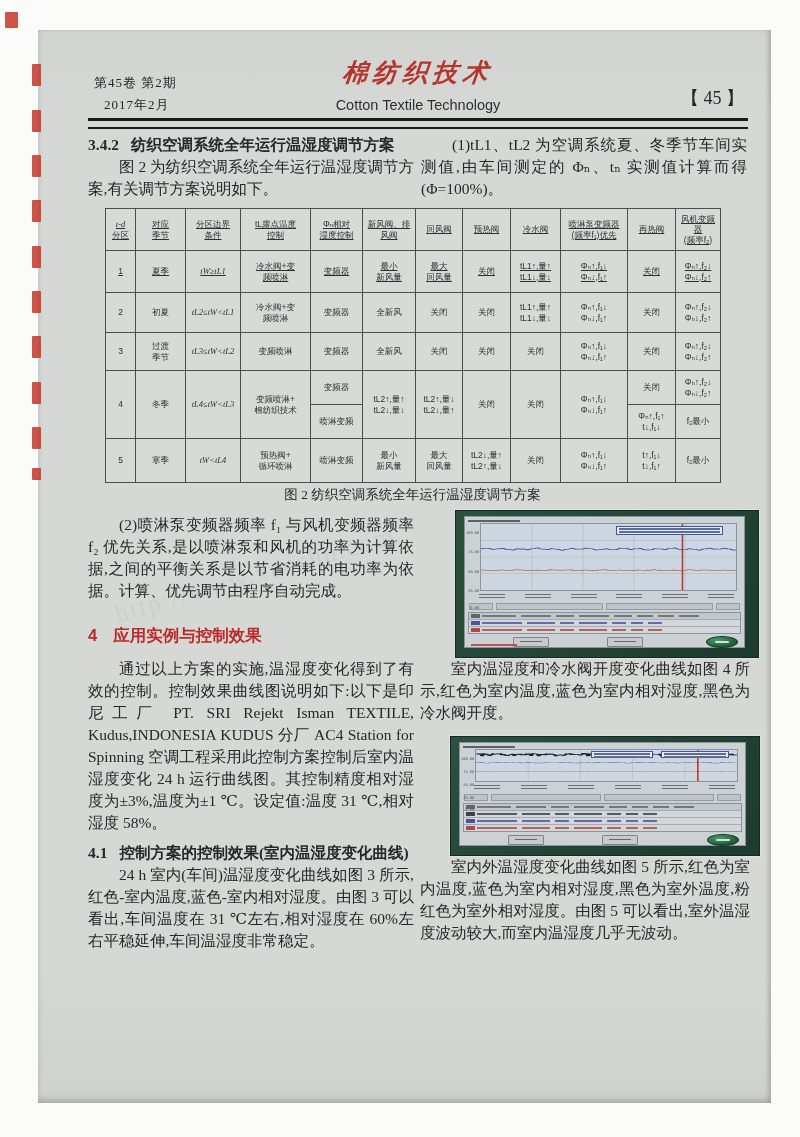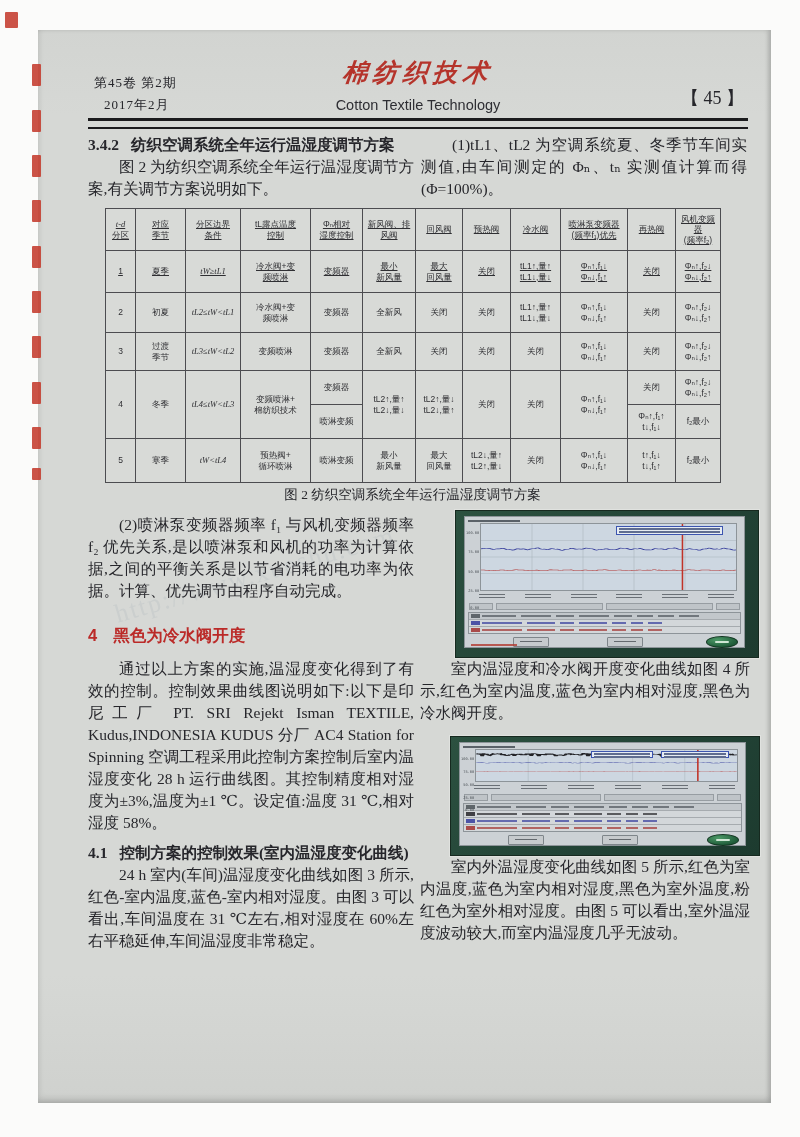--- a/index.html
+++ b/index.html
@@ -415,22 +415,22 @@
       <td>
             <div>f₂最小</div>
           </td>
     </tr>
   </tbody>
     </table>
   <div class="tcap">图 2   纺织空调系统全年运行温湿度调节方案</div>
 
   <div class="col lc-bot">
     <p class="body">(2)喷淋泵变频器频率 f₁ 与风机变频器频率 f₂ 优先关系,是以喷淋泵和风机的功率为计算依据,之间的平衡关系是以节省消耗的电功率为依据。计算、优先调节由程序自动完成。</p>
-    <p class="sec4hd"><span class="no">4</span><span>黑色为冷水阀开度</span></p>
-    <p class="body">通过以上方案的实施,温湿度变化得到了有效的控制。控制效果曲线图说明如下:以下是印尼工厂 PT. SRI Rejekt Isman TEXTILE, Kudus,INDONESIA KUDUS 分厂 AC4 Station for Spinning 空调工程采用此控制方案控制后室内温湿度变化 28 h 运行曲线图。其控制精度相对湿度为±3%,温度为±1 ℃。设定值:温度 31 ℃,相对湿度 58%。</p>
+    <p class="sec4hd"><span class="no">4</span><span>应用实例与控制效果</span></p>
+    <p class="body">通过以上方案的实施,温湿度变化得到了有效的控制。控制效果曲线图说明如下:以下是印尼工厂 PT. SRI Rejekt Isman TEXTILE, Kudus,INDONESIA KUDUS 分厂 AC4 Station for Spinning 空调工程采用此控制方案控制后室内温湿度变化 24 h 运行曲线图。其控制精度相对湿度为±3%,温度为±1 ℃。设定值:温度 31 ℃,相对湿度 58%。</p>
     <p class="hd-hang mt8"><span class="no">4.1</span><span>控制方案的控制效果(室内温湿度变化曲线)</span></p>
     <p class="body">24 h 室内(车间)温湿度变化曲线如图 3 所示,红色-室内温度,蓝色-室内相对湿度。由图 3 可以看出,车间温度在 31 ℃左右,相对湿度在 60%左右平稳延伸,车间温湿度非常稳定。</p>
   </div>
 
   <div class="col rc-bot">
 
     <div class="fig fig3">
       <div class="fig-win">
         <div class="fig-tbar">
             <span class="tbarline"></span>

